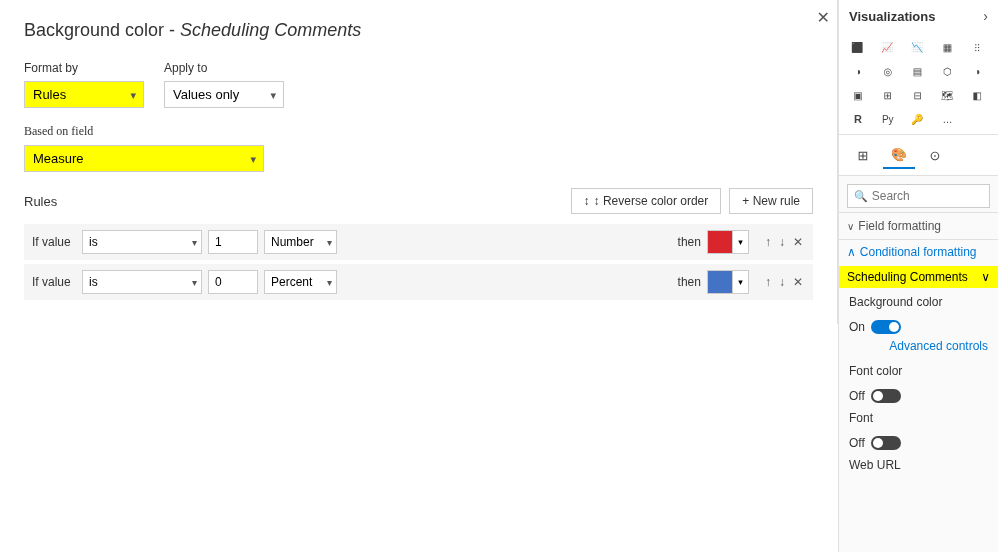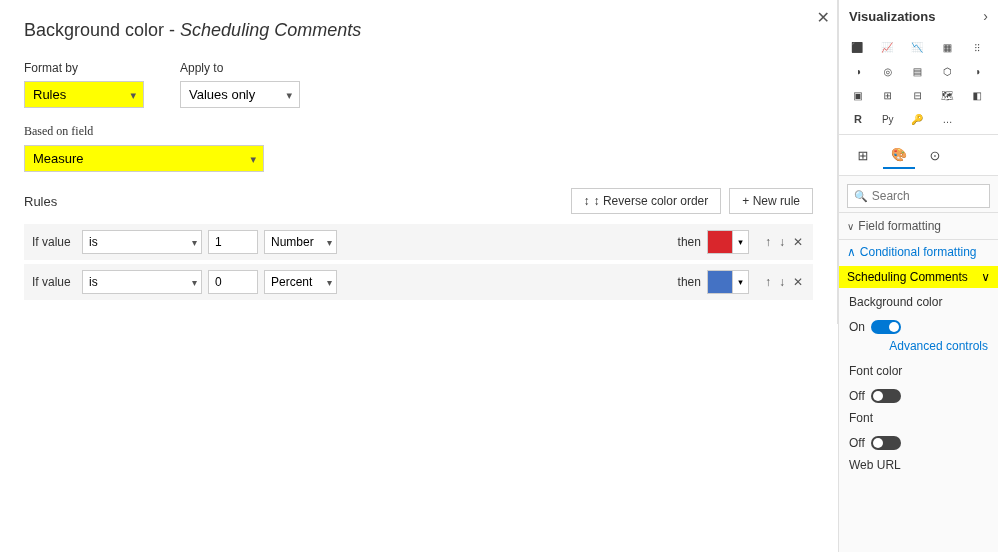--- a/index.html
+++ b/index.html
@@ -20,21 +20,21 @@
       color: #333;
       margin-bottom: 20px;
     }
     .title em {
       font-style: italic;
       font-weight: 400;
     }
 
     .form-row {
       display: flex;
-      gap: 36px;
+      gap: 20px;
       margin-bottom: 16px;
     }
 
     .form-group label {
       display: block;
       font-size: 12px;
       color: #333;
       margin-bottom: 6px;
       font-weight: 500;
     }

